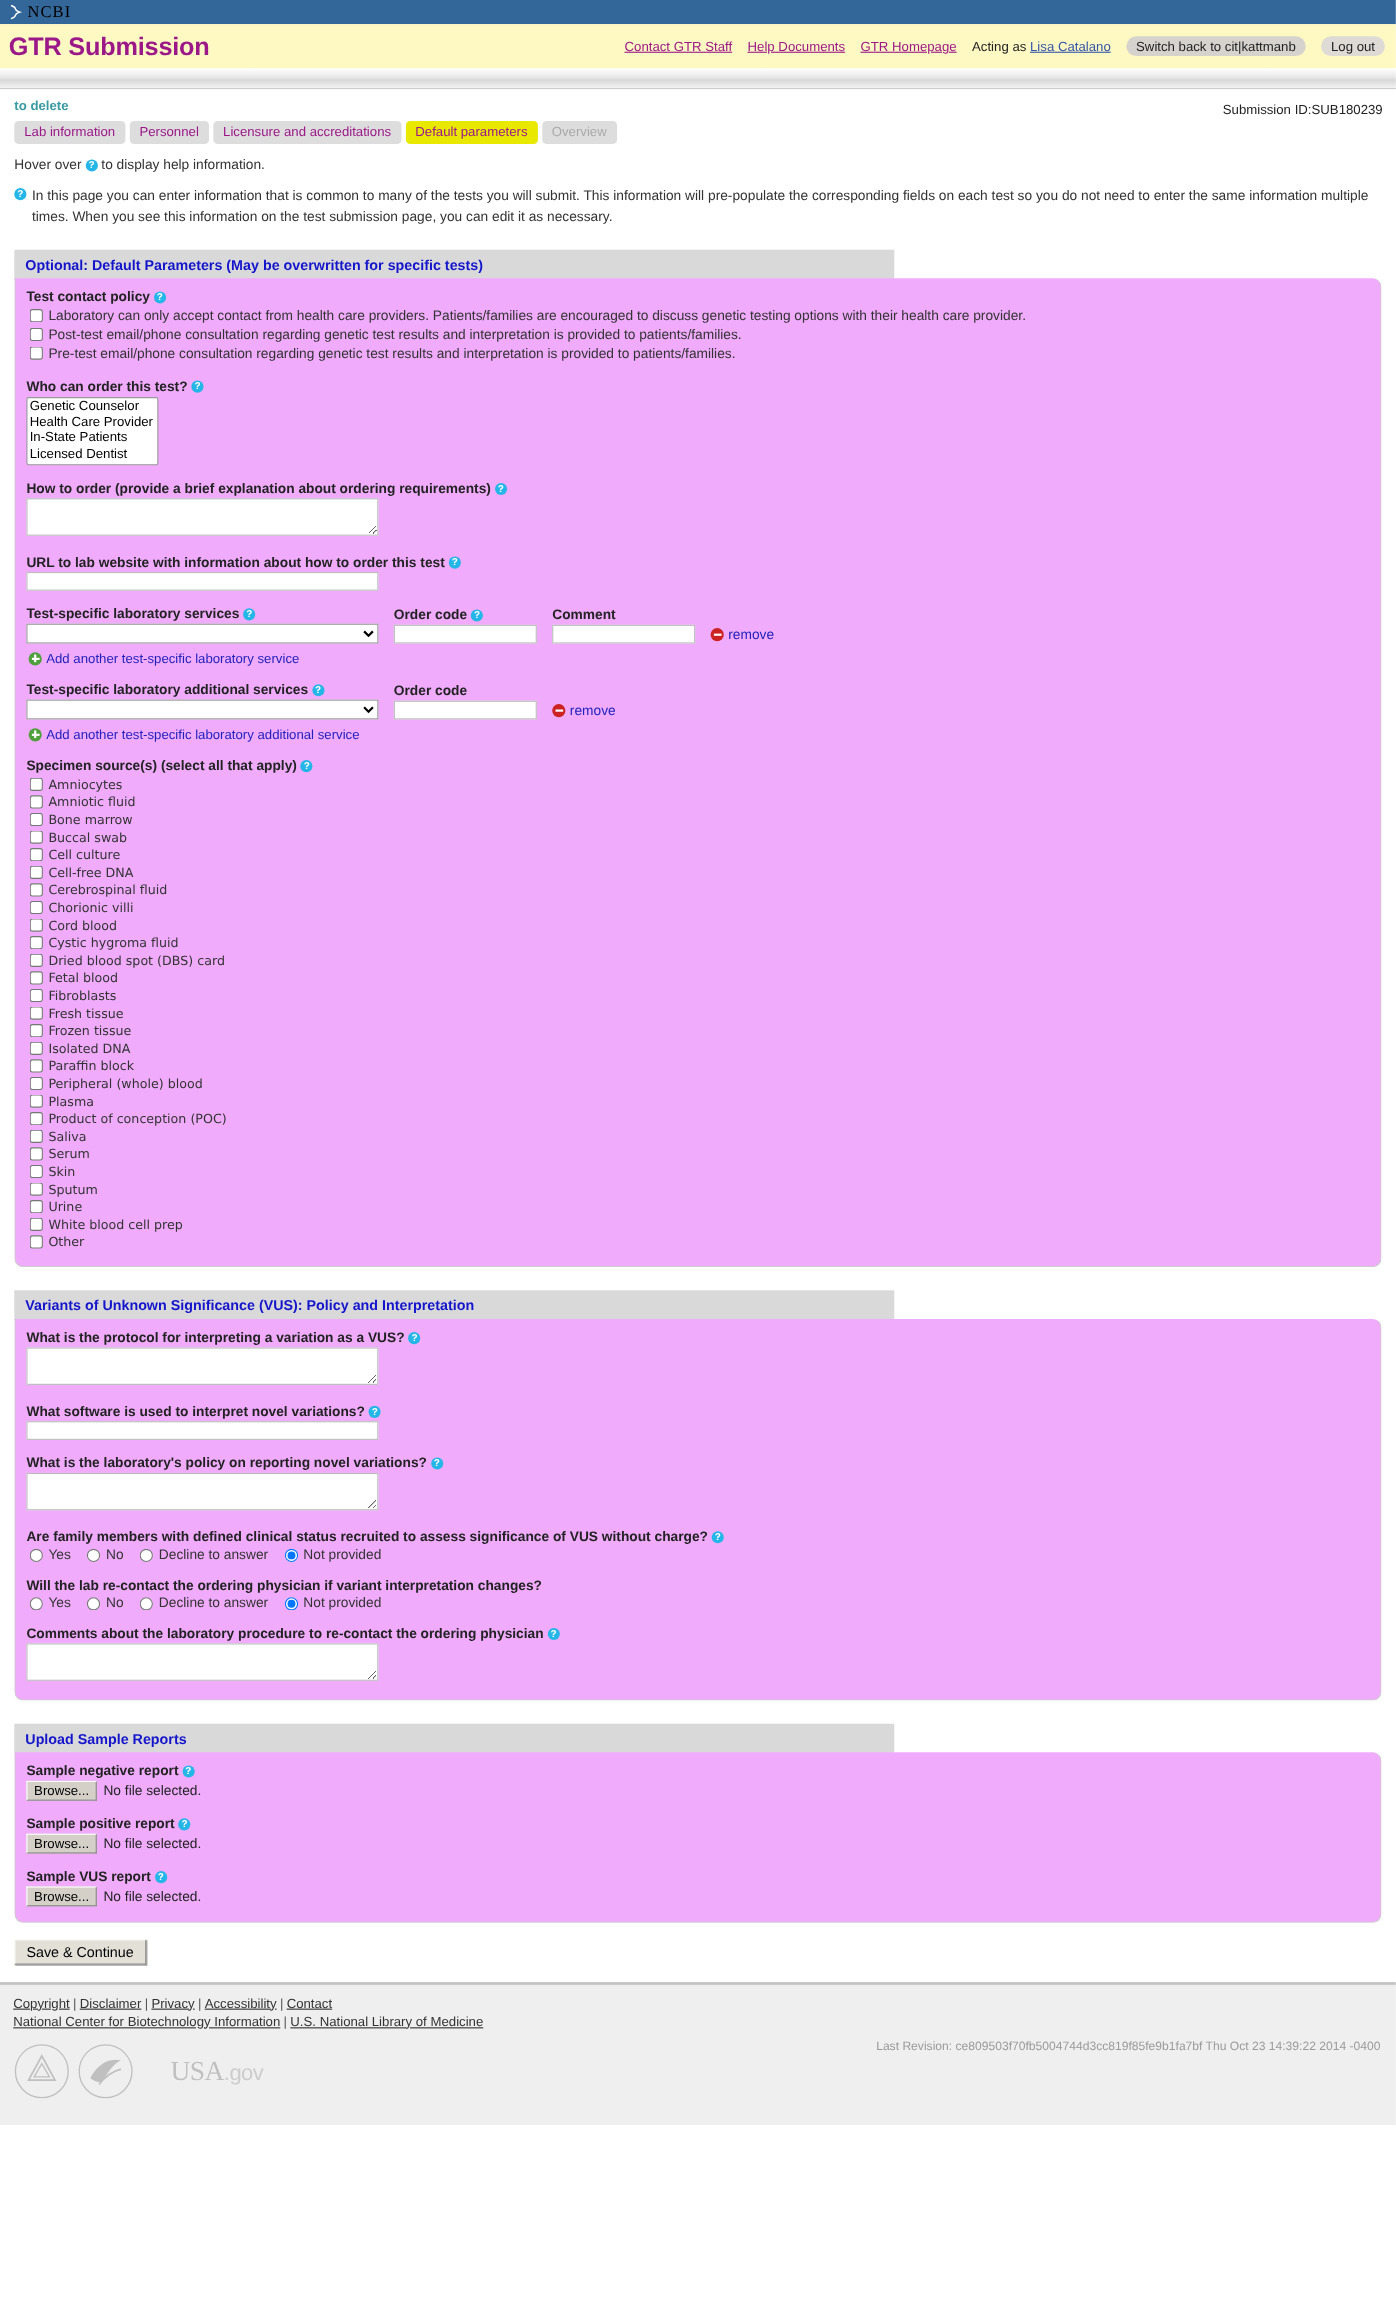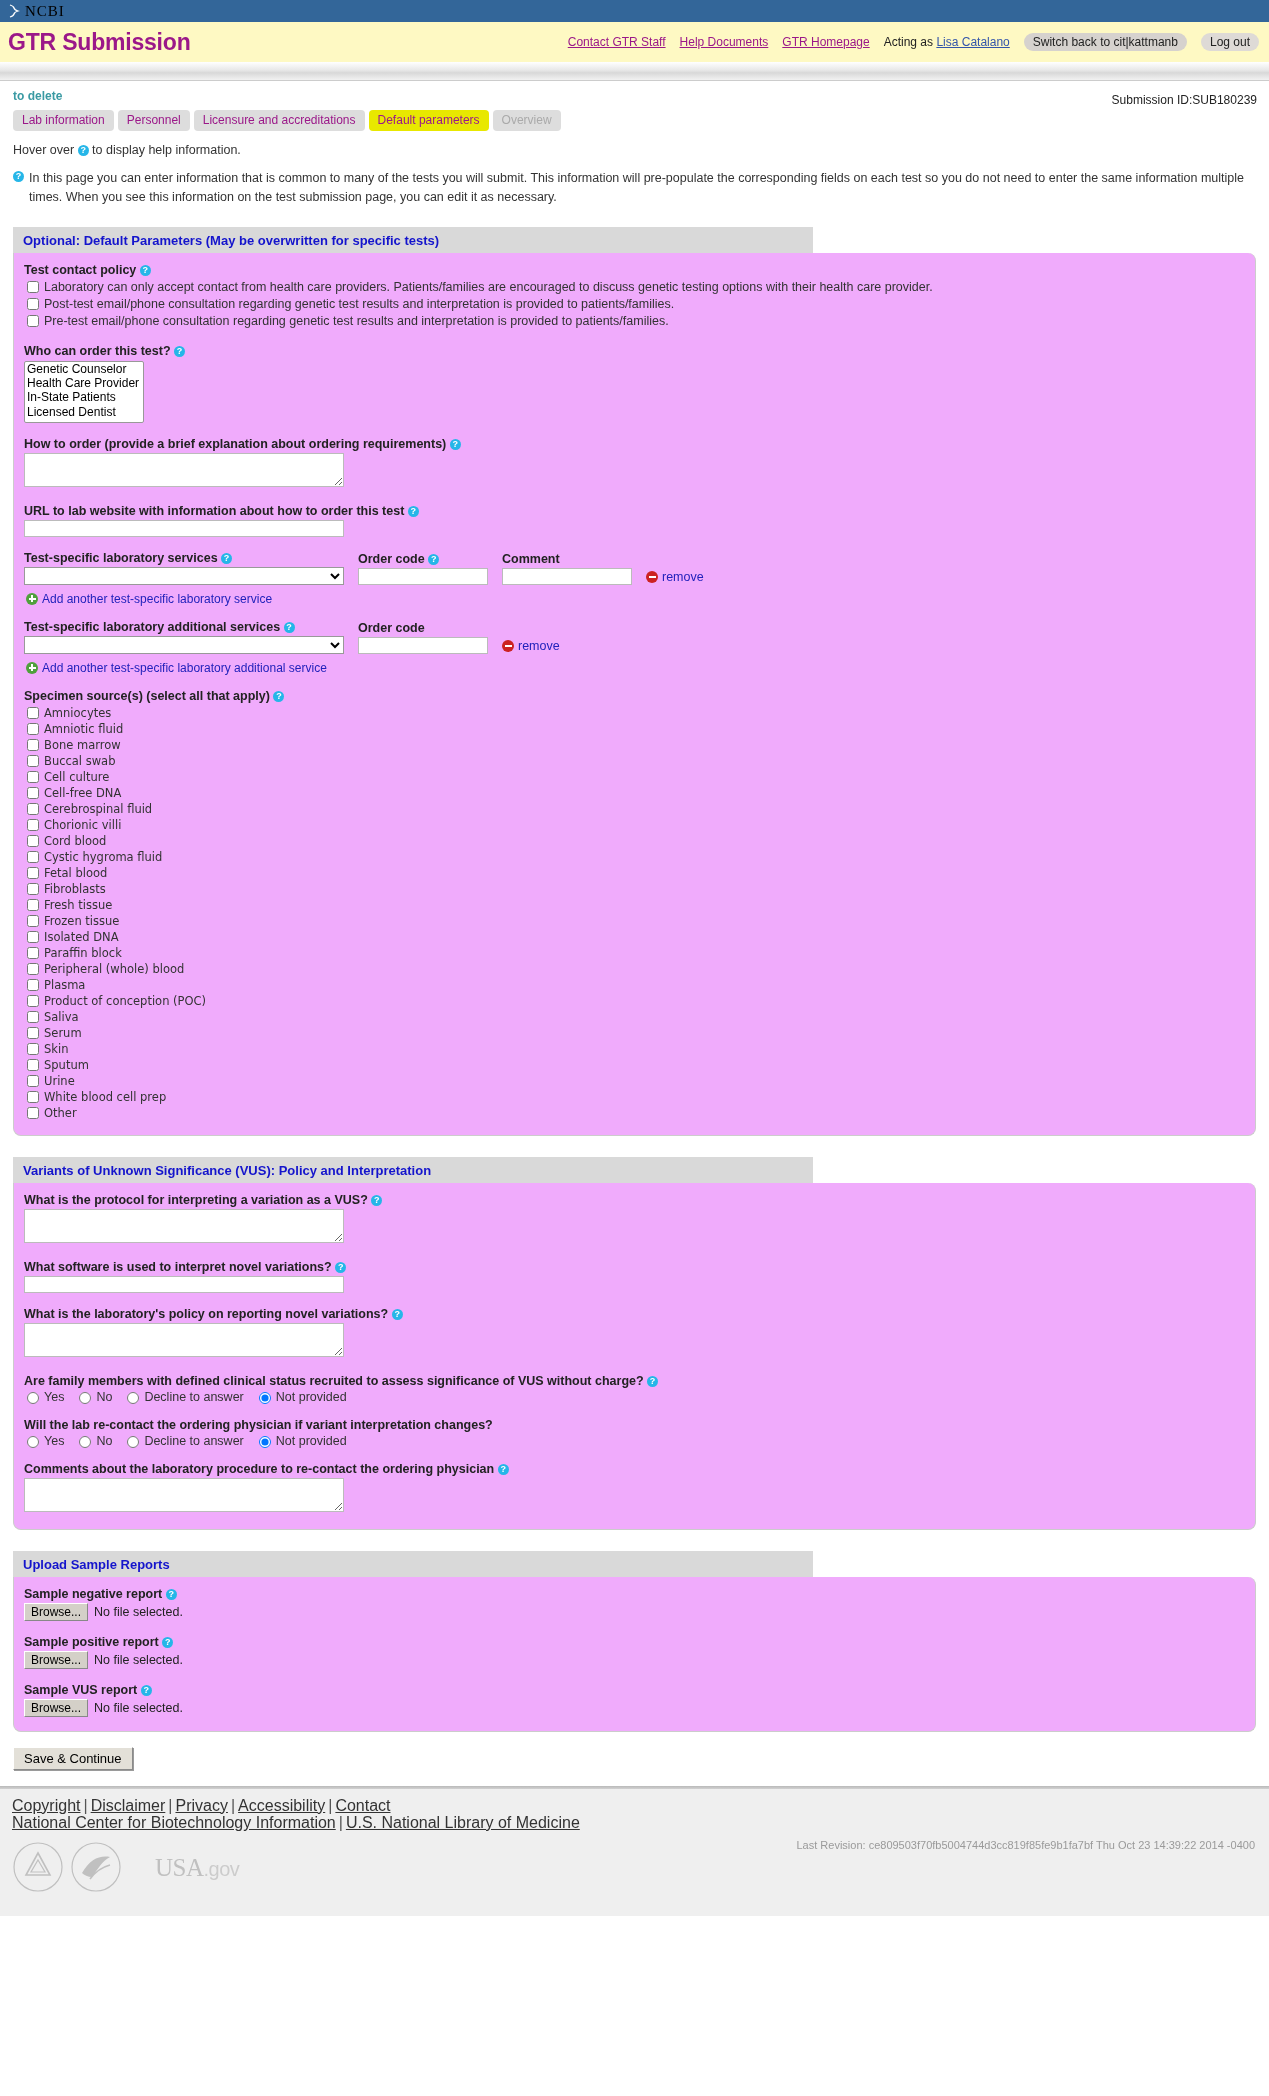--- a/index.html
+++ b/index.html
@@ -370,21 +370,21 @@
 
   
   .footer-rule { height: 3px; background: linear-gradient(to bottom,#b9b9b9,#d2d2d2); }
   .footer {
     background: #efefef;
     padding: 8px 12px 20px 12px;
     position: relative;
     min-height: 90px;
   }
   .footer-links {
-    font-size: 16px;
+    font-size: 12px;
     line-height: 17px;
   }
   .footer-links a { color:#333333; text-decoration: underline; }
   .footer-sep { color:#555555; padding: 0 3px; }
   .footer-logos {
     margin-top: 10px;
     display: flex;
     align-items: center;
     gap: 6px;
     opacity: 0.55;
@@ -607,20 +607,24 @@
         <div class="cb-row">
           <input type="checkbox" style="">
           <label>Cord blood</label>
         </div>
         <div class="cb-row">
           <input type="checkbox" style="">
           <label>Cystic hygroma fluid</label>
         </div>
         <div class="cb-row">
           <input type="checkbox" style="">
+          <label>Dried blood spot (DBS) card</label>
+        </div>
+        <div class="cb-row">
+          <input type="checkbox" style="">
           <label>Fetal blood</label>
         </div>
         <div class="cb-row">
           <input type="checkbox" style="">
           <label>Fibroblasts</label>
         </div>
         <div class="cb-row">
           <input type="checkbox" style="">
           <label>Fresh tissue</label>
         </div>

